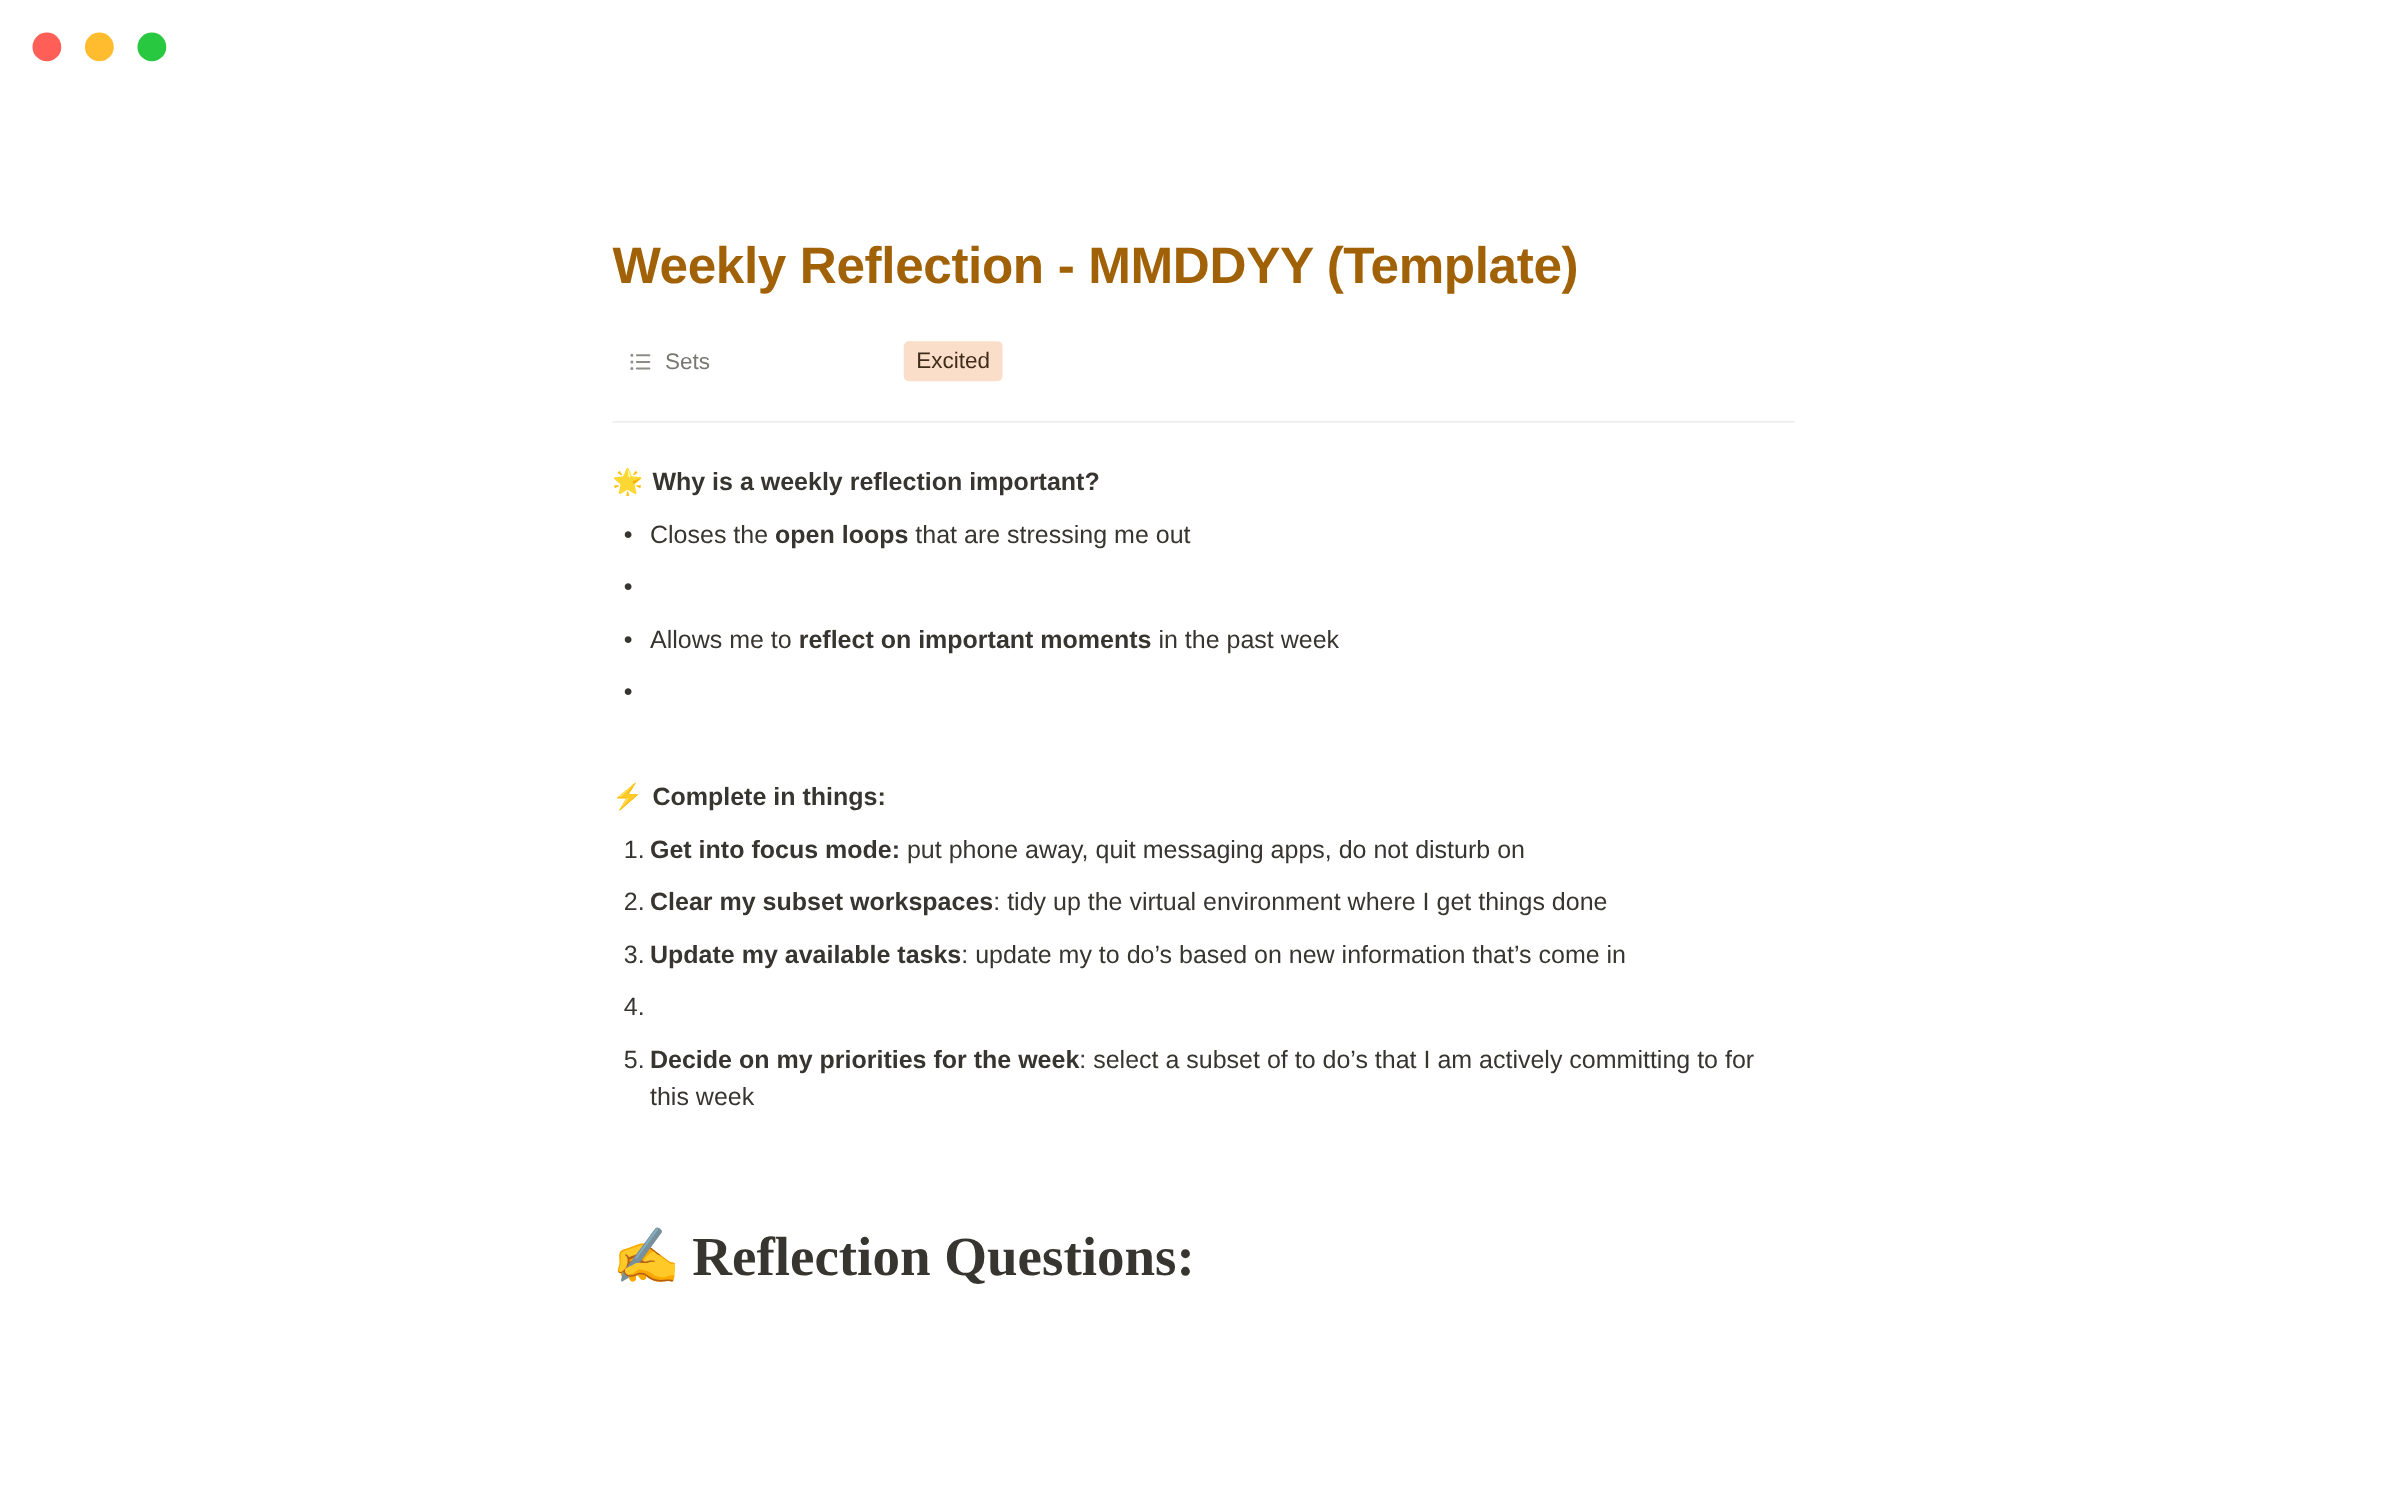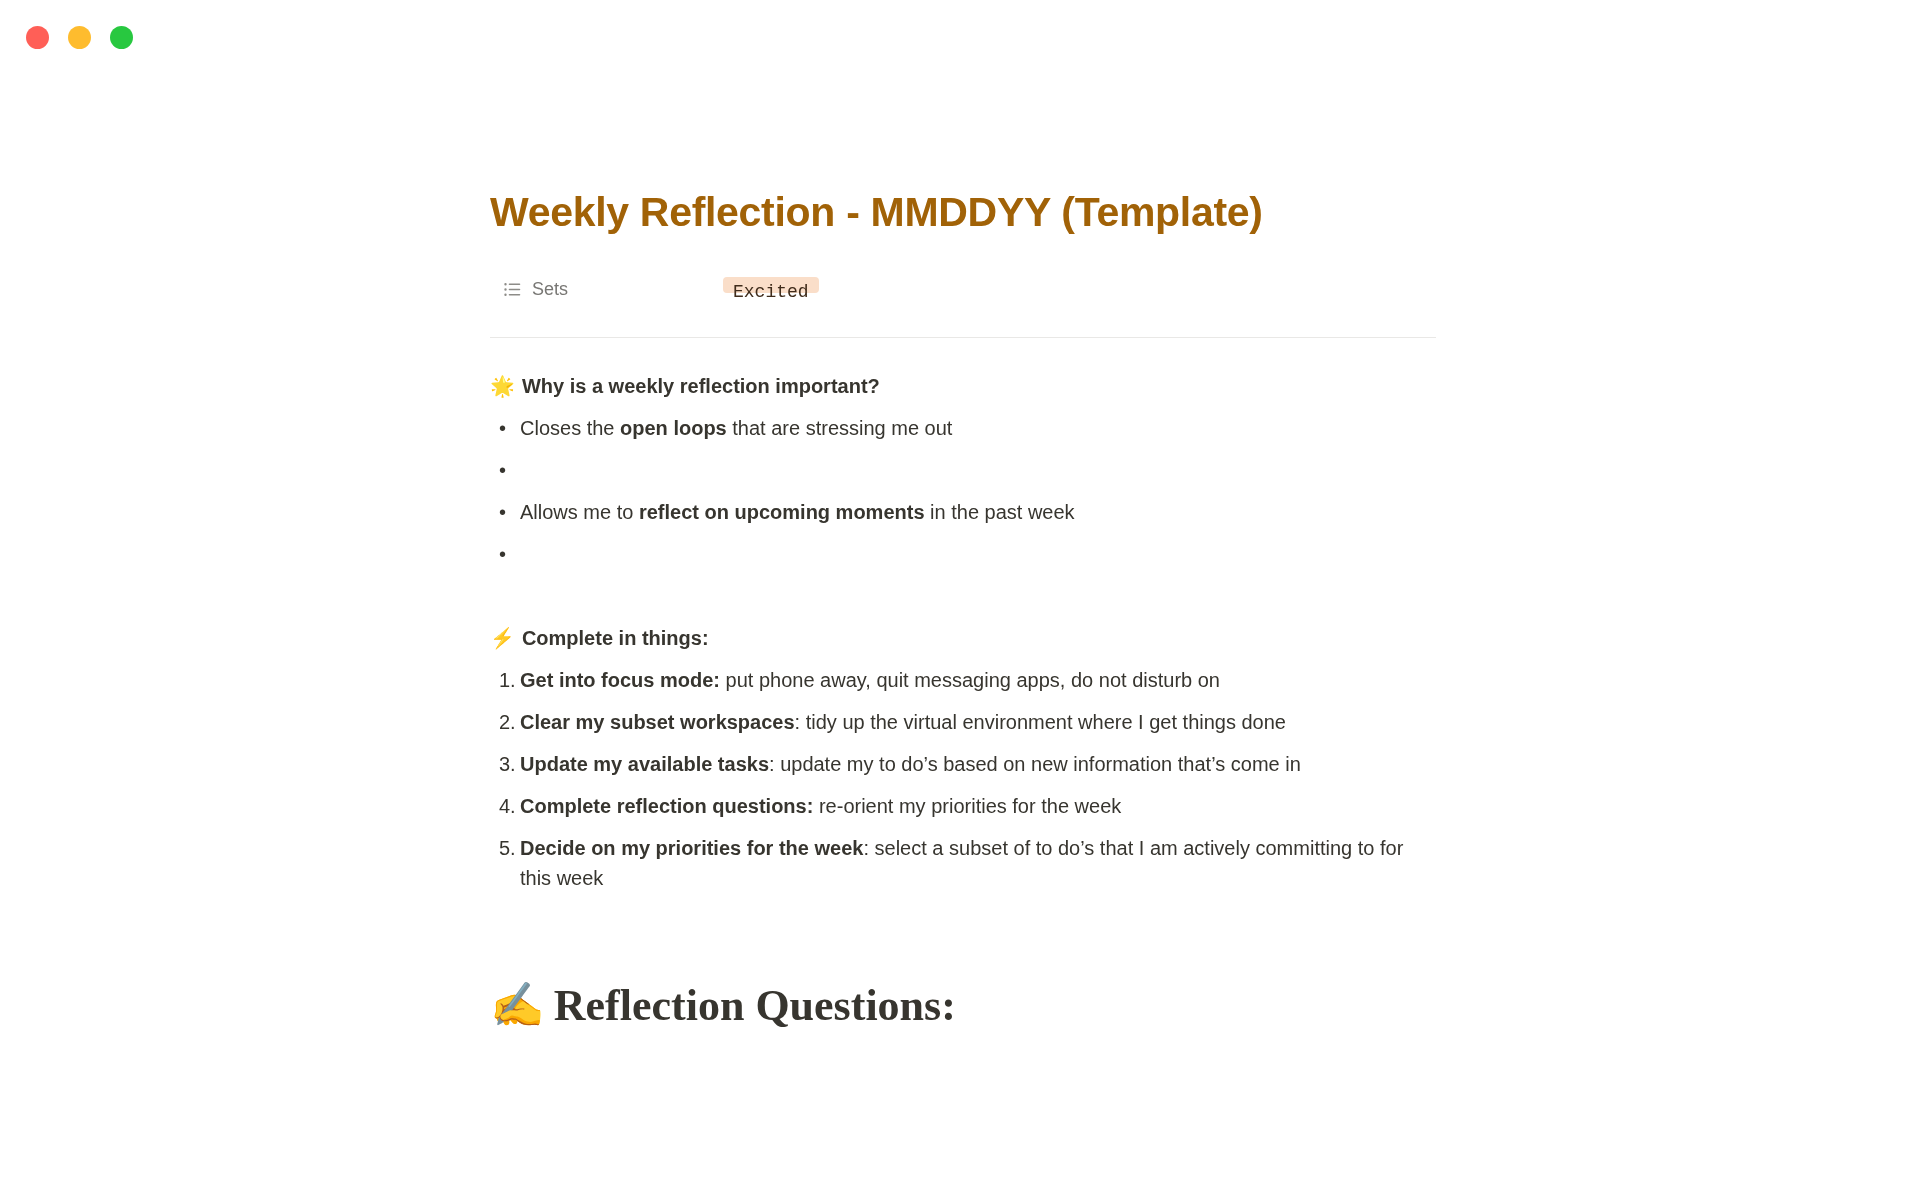--- a/index.html
+++ b/index.html
@@ -45,25 +45,24 @@
     display: flex; align-items: center; gap: 10px;
     padding-left: 13px;
     color: #787774;
     font-size: 18px;
   }
   .prop-icon { width: 19px; height: 19px; flex: none; display: inline-flex; }
   .prop-icon svg { width: 19px; height: 19px; stroke: #8d8c88; fill: none; }
   .prop-value { font-size: 18px; color: #37352F; }
   .tag {
     display: inline-block;
-    height: 16px; line-height: 30px;
+    height: 32px; line-height: 30px;
     padding: 0 10px;
     border-radius: 4px;
     font-size: 18px;
-    font-family: Liberation Mono, monospace;
   }
 
   .divider {
     margin-top: 31px;
     height: 1px;
     background: #E9E8E6;
     width: 946px;
   }
 
   
@@ -138,21 +137,21 @@
   <div>
     <div class="list-item bullet">
       <span class="marker">•</span>
       <span class="item-text"><span>Closes the </span><span style="font-weight: 700;">open loops</span><span> that are stressing me out</span></span>
     </div>
     <div class="list-item bullet">
       <span class="marker">•</span>
     </div>
     <div class="list-item bullet">
       <span class="marker">•</span>
-      <span class="item-text"><span>Allows me to </span><span style="font-weight: 700;">reflect on upcoming moments</span><span> in the past week</span></span>
+      <span class="item-text"><span>Allows me to </span><span style="font-weight: 700;">reflect on important moments</span><span> in the past week</span></span>
     </div>
     <div class="list-item bullet">
       <span class="marker">•</span>
     </div>
   </div>
 
   <div class="spacer-block"></div>
 
   <div class="para">
     <span class="emoji">⚡</span><b>Complete in things:</b>
@@ -166,21 +165,20 @@
     <div class="list-item numbered">
       <span class="marker">2.</span>
       <span class="item-text"><span style="font-weight: 700;">Clear my subset workspaces</span><span>: tidy up the virtual environment where I get things done</span></span>
     </div>
     <div class="list-item numbered">
       <span class="marker">3.</span>
       <span class="item-text"><span style="font-weight: 700;">Update my available tasks</span><span>: update my to do’s based on new information that’s come in</span></span>
     </div>
     <div class="list-item numbered">
       <span class="marker">4.</span>
-      <span class="item-text"><span style="font-weight: 700;">Complete reflection questions:</span><span> re-orient my priorities for the week</span></span>
     </div>
     <div class="list-item numbered">
       <span class="marker">5.</span>
       <span class="item-text"><span style="font-weight: 700;">Decide on my priorities for the week</span><span>: select a subset of to do’s that I am actively committing to for this week</span></span>
     </div>
   </div>
 
   <div class="h1-heading">
     <span class="emoji">✍️</span><span>Reflection Questions:</span>
   </div>

